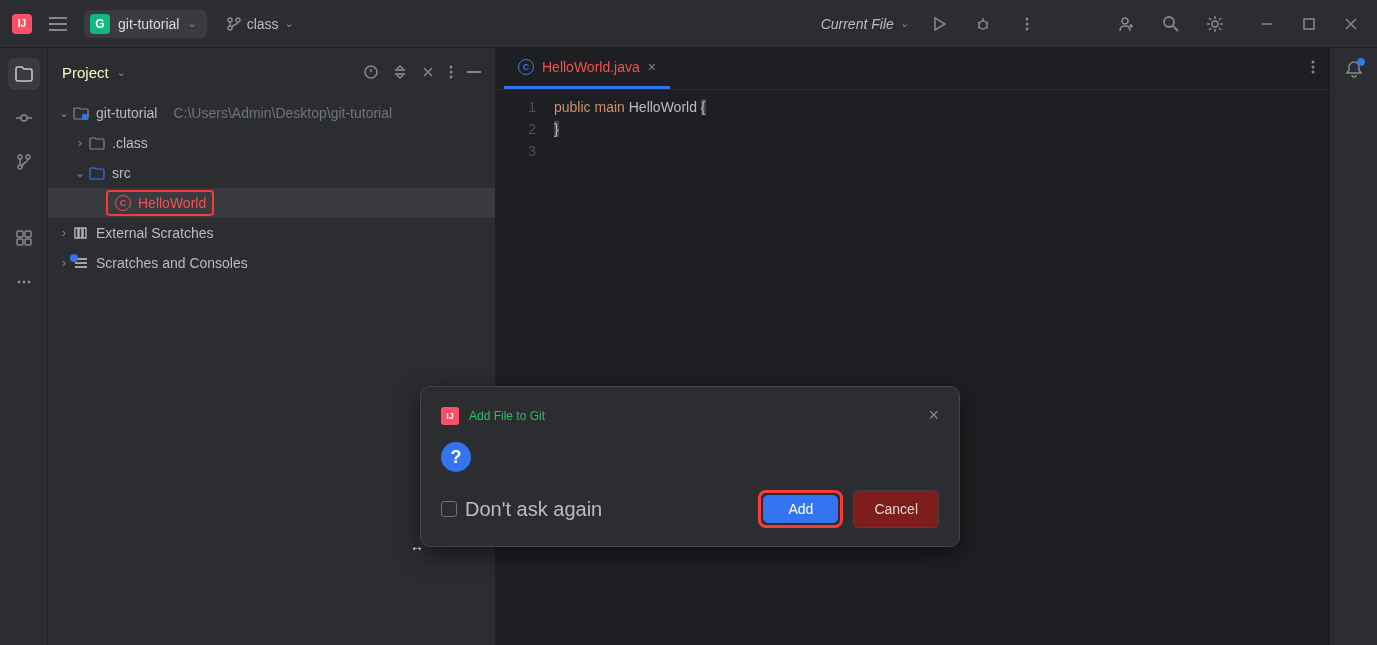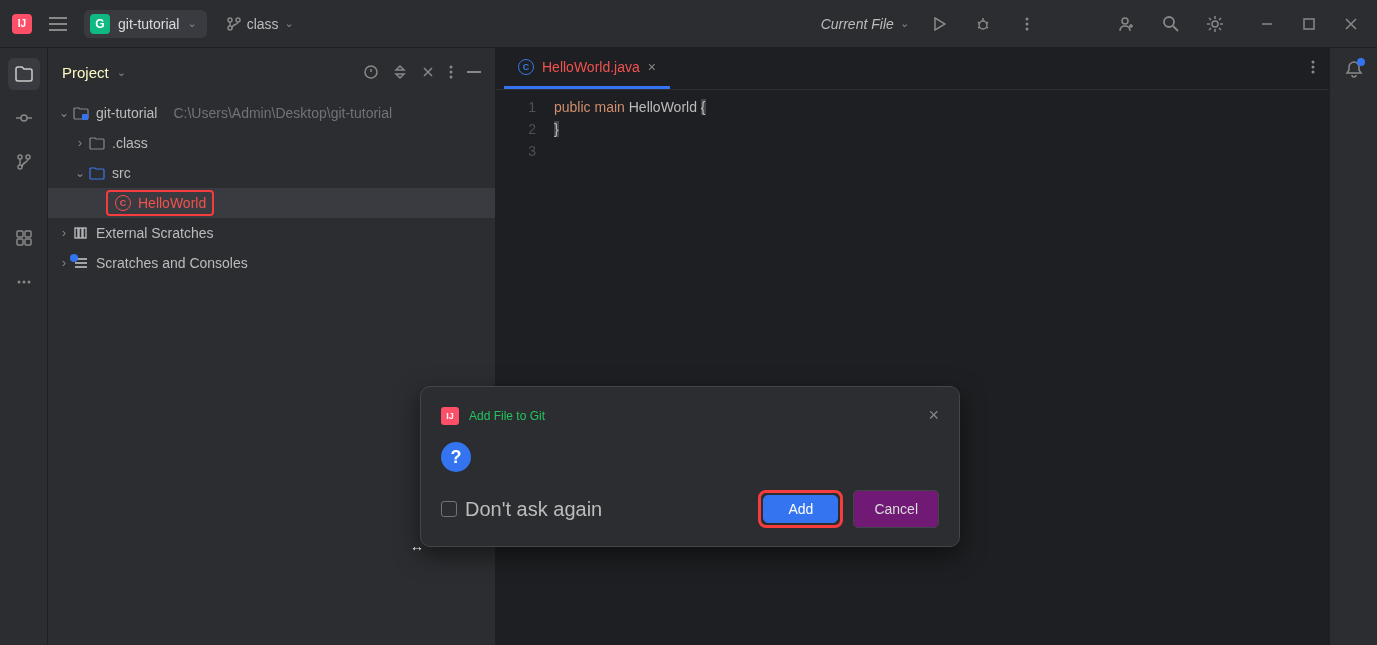--- a/index.html
+++ b/index.html
@@ -72,21 +72,21 @@
 .dialog-app-icon { width: 18px; height: 18px; background: #fd5068; border-radius: 3px; display: flex; align-items: center; justify-content: center; font-size: 9px; color: #fff; font-weight: bold; }
 .dialog-title { font-size: 12px; color: #22c55e; }
 .dialog-close { margin-left: auto; color: #888; cursor: pointer; font-size: 18px; }
 .dialog-body { display: flex; gap: 16px; margin-bottom: 18px; }
 .dialog-q { width: 30px; height: 30px; background: #3574f0; border-radius: 50%; display: flex; align-items: center; justify-content: center; color: #fff; font-weight: bold; font-size: 18px; flex-shrink: 0; }
 .dialog-text { font-size: 14px; color: #bcbcbc; line-height: 1.5; }
 .dialog-footer { display: flex; align-items: center; }
 .dialog-check { display: flex; align-items: center; gap: 8px; font-size: 20px; color: #bcbcbc; cursor: pointer; }
 .dialog-check .box { width: 16px; height: 16px; border: 1.5px solid #6f737a; border-radius: 3px; }
 .dialog-buttons { margin-left: auto; display: flex; gap: 10px; }
-.btn { padding: 6px 20px; border-radius: 5px; font-size: 14px; cursor: pointer; border: 1px solid #43454a; background: #701a75; color: #dcdcdc; }
+.btn { padding: 6px 20px; border-radius: 5px; font-size: 14px; cursor: pointer; border: 1px solid #43454a; background: #7f1d1d; color: #dcdcdc; }
 .btn-primary-wrap { border: 3px solid #f63c3c; border-radius: 8px; padding: 2px; }
 .btn.primary { background: #3574f0; border: 1px solid #3574f0; color: #fff; padding: 5px 24px; }
 
 .resize-cursor { position: absolute; left: 410px; top: 538px; color: #fff; font-size: 14px; }
 
 .folder-icon { color: #888; }
 .lib-icon { color: #ccc; }
 .scratches-icon { position: relative; }
 .scratches-badge { position: absolute; width: 8px; height: 8px; background: #3574f0; border-radius: 50%; top: -2px; left: -2px; }
 .class-icon { width: 16px; height: 16px; border-radius: 50%; border: 1.5px solid #f0524f; display: flex; align-items: center; justify-content: center; font-size: 9px; color: #f0524f; font-weight: bold; }

